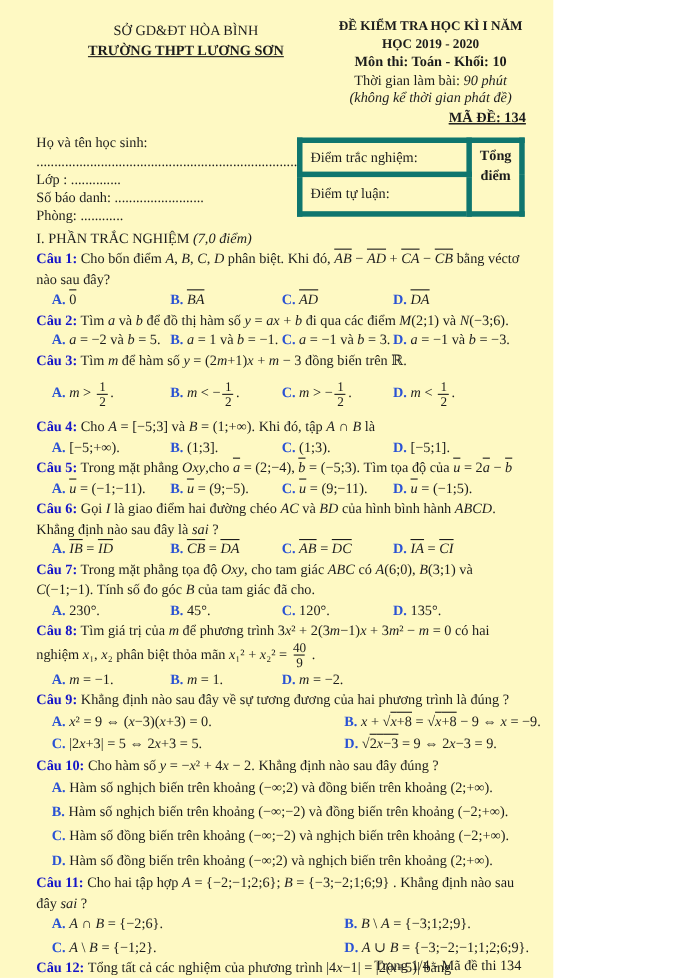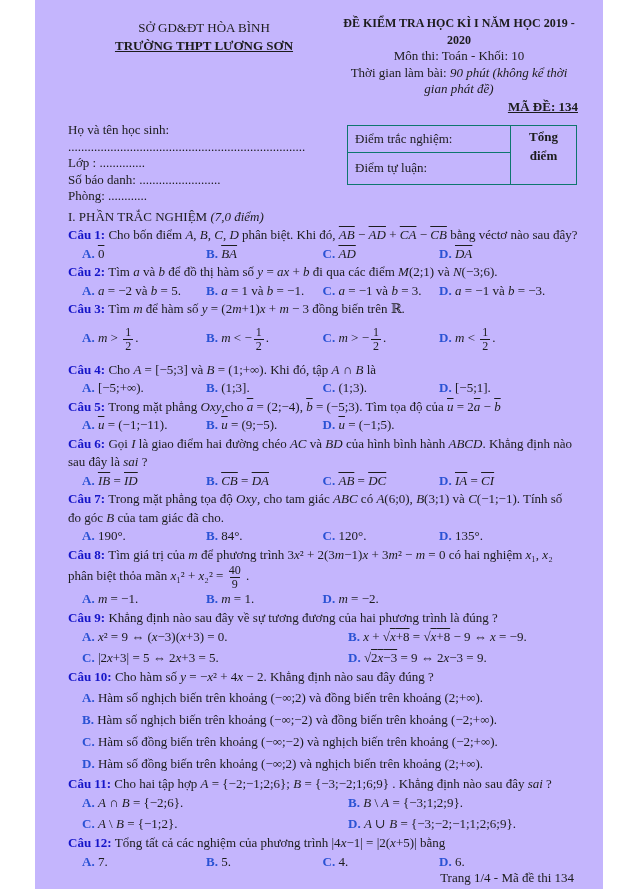--- a/index.html
+++ b/index.html
@@ -1,36 +1,36 @@
 <!DOCTYPE html>
 <html style="--blue-label: #1515c8; --blue-option: #2a52d4;"><head>
 <meta charset="utf-8">
 <style>
   html,body{margin:0;padding:0;background:#ffffff;}
   .page{
-    width:568px;height:889px;box-sizing:border-box;position:relative;
-    background:#c4b5fd;color:#1c1c1c;
+    width:503px;height:889px;box-sizing:border-box;position:relative;
+    background:#fef9c3;color:#1c1c1c;
     font-family:"Liberation Serif","DejaVu Serif",serif;
     font-size:13px;line-height:18.5px;
-    padding:15px 25px 0 33px;overflow:hidden;margin-left:35px;
+    padding:15px 25px 0 33px;overflow:hidden;
   }
   
   .header{display:flex;}
   .h-left{width:272px;text-align:center;padding-top:4px;line-height:17px;}
   .h-right{flex:1;text-align:center;line-height:16.5px;}
   .school{font-weight:bold;text-decoration:underline;margin-top:1px;}
   .title{font-weight:bold;font-size:12px;}
-  .subject{font-weight:normal;}
+  .subject{font-weight:bold;}
   .code-line{text-align:right;margin-top:1px;padding-right:0;text-decoration:underline;}
   .code-line span{font-weight:bold;text-decoration:underline;}
   
   .info-row{display:flex;margin-top:7px;justify-content:flex-end;}
   .student{flex:1;line-height:16.5px;}
   .score-table{border-collapse:collapse;width:230px;margin-top:3px;margin-right:1px;align-self:flex-start;}
-  .score-table td{border:1px solid #0f766e;padding:2px 7px;font-size:13px;}
+  .score-table td{border:5px solid #0f766e;padding:2px 7px;font-size:13px;}
   .score-table td.lbl{width:148px;}
   .score-table tr:first-child td{height:22px;}
   .score-table tr:last-child td{height:27px;}
   .score-table td.total{font-weight:bold;text-align:center;vertical-align:top;}
   
   .sec{font-weight:normal;margin:3px 0 0 0;}
   
   .q{margin:0;}
   .qtext{margin:0;}
   .qlabel{color:var(--blue-label,#1515c8);font-weight:bold;}
@@ -141,37 +141,38 @@
           <span class="opt"><b class="okey">B.</b> <span>(1;3].</span></span>
           <span class="opt"><b class="okey">C.</b> <span>(1;3).</span></span>
           <span class="opt"><b class="okey">D.</b> <span>[−5;1].</span></span>
         </div>
       </div>
       <div class="q">
         <p class="qtext"><b class="qlabel">Câu 5:</b> Trong mặt phẳng <i>Oxy</i>,cho <span class="ov"><i>a</i></span> = (2;−4), <span class="ov"><i>b</i></span> = (−5;3). Tìm tọa độ của <span class="ov"><i>u</i></span> = 2<span class="ov"><i>a</i></span> − <span class="ov"><i>b</i></span></p>
         <div class="opts grid4">
           <span class="opt"><b class="okey">A.</b> <span><span class="ov"><i>u</i></span> = (−1;−11).</span></span>
           <span class="opt"><b class="okey">B.</b> <span><span class="ov"><i>u</i></span> = (9;−5).</span></span>
+          <span class="opt"><b class="okey">C.</b> <span><span class="ov"><i>u</i></span> = (9;−11).</span></span>
           <span class="opt"><b class="okey">D.</b> <span><span class="ov"><i>u</i></span> = (−1;5).</span></span>
         </div>
       </div>
       <div class="q">
         <p class="qtext"><b class="qlabel">Câu 6:</b> Gọi <i>I</i>  là giao điểm hai đường chéo <i>AC</i> và <i>BD</i> của hình bình hành <i>ABCD</i>. Khẳng định nào sau đây là <i>sai</i> ?</p>
         <div class="opts grid4">
           <span class="opt"><b class="okey">A.</b> <span><span class="ov"><i>IB</i></span> = <span class="ov"><i>ID</i></span></span></span>
           <span class="opt"><b class="okey">B.</b> <span><span class="ov"><i>CB</i></span> = <span class="ov"><i>DA</i></span></span></span>
           <span class="opt"><b class="okey">C.</b> <span><span class="ov"><i>AB</i></span> = <span class="ov"><i>DC</i></span></span></span>
           <span class="opt"><b class="okey">D.</b> <span><span class="ov"><i>IA</i></span> = <span class="ov"><i>CI</i></span></span></span>
         </div>
       </div>
       <div class="q">
         <p class="qtext"><b class="qlabel">Câu 7:</b> Trong mặt phẳng tọa độ <i>Oxy</i>,  cho tam giác <i>ABC</i>  có  <i>A</i>(6;0), <i>B</i>(3;1)  và  <i>C</i>(−1;−1).  Tính số đo góc <i>B</i>  của tam giác đã cho.</p>
         <div class="opts grid4">
-          <span class="opt"><b class="okey">A.</b> <span>190°.</span></span>
-          <span class="opt"><b class="okey">B.</b> <span>84°.</span></span>
+          <span class="opt"><b class="okey">A.</b> <span>230°.</span></span>
+          <span class="opt"><b class="okey">B.</b> <span>45°.</span></span>
           <span class="opt"><b class="okey">C.</b> <span>120°.</span></span>
           <span class="opt"><b class="okey">D.</b> <span>135°.</span></span>
         </div>
       </div>
       <div class="q">
         <p class="qtext"><b class="qlabel">Câu 8:</b> Tìm giá trị của <i>m</i> để phương trình 3<i>x</i>² + 2(3<i>m</i>−1)<i>x</i> + 3<i>m</i>² − <i>m</i> = 0 có hai nghiệm <i>x</i>₁, <i>x</i>₂ phân biệt thỏa mãn <i>x</i>₁² + <i>x</i>₂² = <span class="fr">
             <span class="num">40</span>
             <span class="den">9</span>
           </span> .</p>
         <div class="opts grid4">

